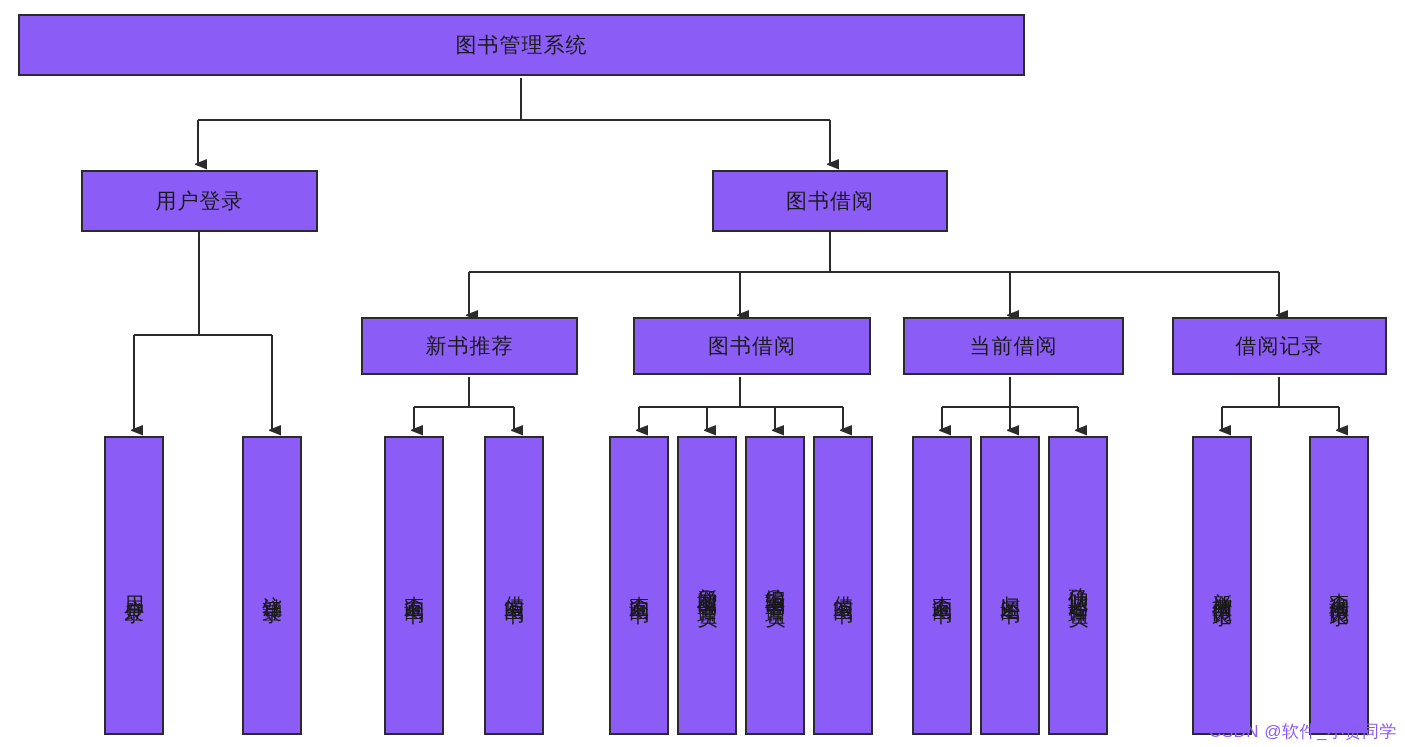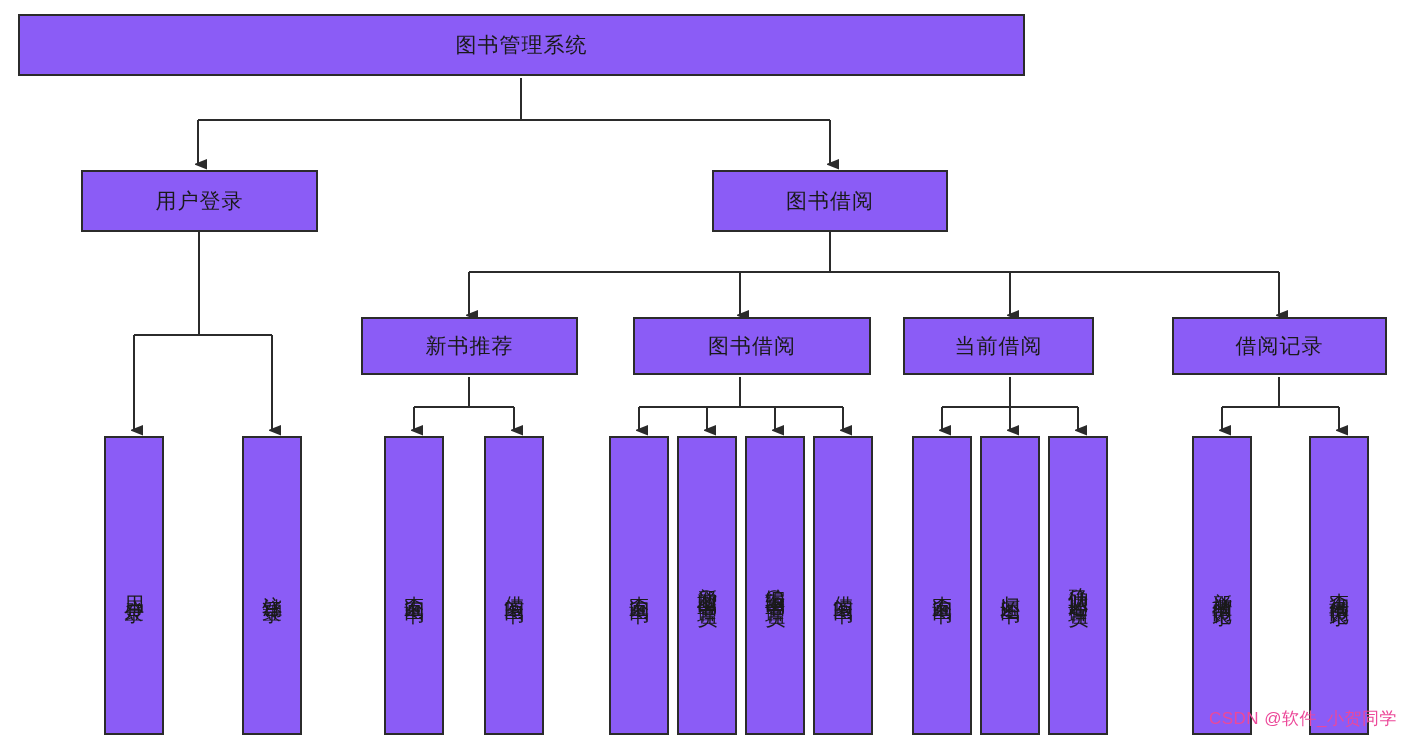--- a/index.html
+++ b/index.html
@@ -49,23 +49,23 @@
     writing-mode: vertical-rl;
     text-orientation: upright;
     line-height: 1.18;
     text-align: center;
     white-space: nowrap;
     letter-spacing: 3px;
   }
   .watermark {
     position: absolute;
     right: 8px;
-    bottom: 17px;
+    bottom: 4px;
     font-size: 17px;
-    color: #ec4899;
+    color: #8b5cf6;
     letter-spacing: 0.5px;
     white-space: nowrap;
     user-select: none;
   }
 </style>
 </head>
 <body>
 
 <div id="canvas">
 
@@ -130,21 +130,21 @@
   <div class="node horiz" style="left:712px; top:170px; width:236px; height:62px;">
     <span>图书借阅</span>
   </div>
 
   <div class="node horiz" style="left:361px; top:317px; width:217px; height:58px;align-items:center;">
     <span>新书推荐</span>
   </div>
   <div class="node horiz" style="left:633px; top:317px; width:238px; height:58px;">
     <span>图书借阅</span>
   </div>
-  <div class="node horiz" style="left:903px; top:317px; width:191px; height:58px;">
+  <div class="node horiz" style="left:903px; top:317px; width:221px; height:58px;">
     <span>当前借阅</span>
   </div>
   <div class="node horiz" style="left:1172px; top:317px; width:215px; height:58px;">
     <span>借阅记录</span>
   </div>
 
   <div class="node vert" style="left:104px; top:436px; width:60px; height:299px;">
     <span class="vtext">用户登录</span>
   </div>
   <div class="node vert" style="left:242px; top:436px; width:60px; height:299px;">

